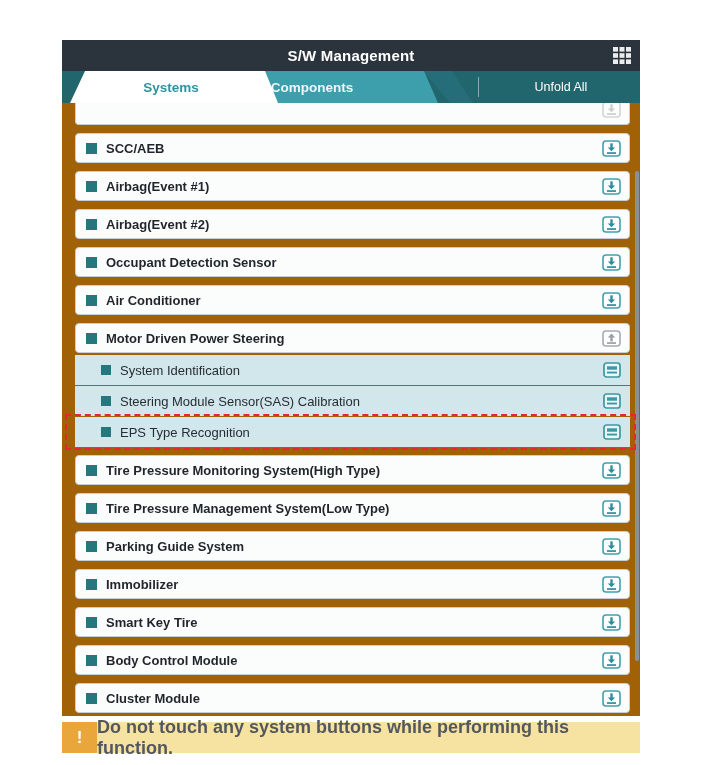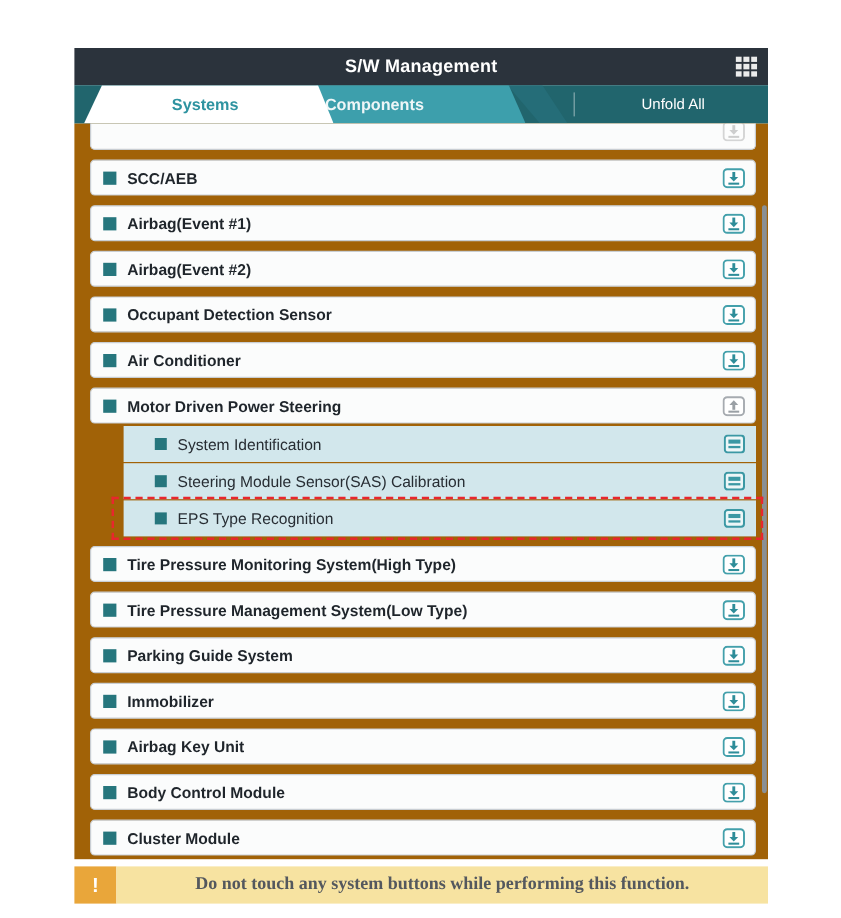--- a/index.html
+++ b/index.html
@@ -34,34 +34,34 @@
   .card{height:30px;box-sizing:border-box;background:#fbfcfc;border:1px solid #c9ced3;border-radius:4px;
     display:flex;align-items:center;padding:0 8px 0 10px;margin-bottom:8px;position:relative;cursor:pointer;}
   .card.partial{margin-top:-8px;border-top:none;}
   .card.partial .row-icon{opacity:.35;filter:grayscale(1);}
   .bullet{width:11px;height:11px;background:#26767d;margin-right:9px;flex:0 0 auto;}
   .row-label{font-size:13px;font-weight:bold;color:#1f252b;flex:1 1 auto;white-space:nowrap;}
   .row-icon{flex:0 0 auto;display:flex;align-items:center;}
 
   .sub-group{margin:-6px 0 8px 0;position:relative;}
   .sub-row{height:30px;box-sizing:border-box;background:#d2e7ec;display:flex;align-items:center;
-    padding:0 9px 0 26px;margin-top:1px;position:relative;cursor:pointer;margin-left:28px;}
+    padding:0 9px 0 26px;margin-top:1px;position:relative;cursor:pointer;}
   .sub-row .bullet{width:10px;height:10px;margin-right:9px;}
   .sub-label{font-size:13px;font-weight:normal;color:#272d33;flex:1 1 auto;white-space:nowrap;}
   .highlight-box{position:absolute;left:-10px;right:-6px;top:-3px;bottom:-3px;
     border:2px dashed #e8272d;pointer-events:none;}
 
   .scrollbar-thumb{position:absolute;right:1px;top:68px;width:4px;height:490px;background:#8a9095;border-radius:2px;cursor:pointer;}
 
   
   .warning{margin-top:6px;height:31px;display:flex;align-items:stretch;}
   .warning-icon-box{width:35px;background:#e9a63a;display:flex;align-items:center;justify-content:center;flex:0 0 auto;}
   .warning-bang{color:#ffffff;font-weight:bold;font-size:17px;line-height:1;}
   .warning-text{flex:1 1 auto;background:#f7e3a1;display:flex;align-items:center;justify-content:center;
-    color:#54585e;font-weight:bold;font-size:15px;font-family:Liberation Serif, serif;}
+    color:#54585e;font-weight:bold;font-size:18px;}
 </style>
 </head>
 <body>
 
 <div class="app">
 
   <div class="header">
     <span class="header-title">S/W Management</span>
     <span class="grid-btn">
       <svg width="18" height="17" viewBox="0 0 18 17">
@@ -258,21 +258,21 @@
           <svg width="19" height="17" viewBox="0 0 19 17">
             <rect x="1" y="1" width="17" height="15" rx="3" fill="#ffffff" stroke="#43a0ab" stroke-width="1.6"></rect>
             <rect x="8.3" y="3.3" width="2.4" height="5" fill="#2e8d99"></rect>
             <path d="M5.8 7.4 h7.4 L9.5 11.3z" fill="#2e8d99"></path>
             <rect x="5" y="12.2" width="9" height="1.7" fill="#2e8d99"></rect>
           </svg>
         </span>
       </div>
       <div class="card">
         <span class="bullet"></span>
-        <span class="row-label">Airbag Key Unit</span>
+        <span class="row-label">Smart Key Tire</span>
         <span class="row-icon">
           <svg width="19" height="17" viewBox="0 0 19 17">
             <rect x="1" y="1" width="17" height="15" rx="3" fill="#ffffff" stroke="#43a0ab" stroke-width="1.6"></rect>
             <rect x="8.3" y="3.3" width="2.4" height="5" fill="#2e8d99"></rect>
             <path d="M5.8 7.4 h7.4 L9.5 11.3z" fill="#2e8d99"></path>
             <rect x="5" y="12.2" width="9" height="1.7" fill="#2e8d99"></rect>
           </svg>
         </span>
       </div>
       <div class="card">

